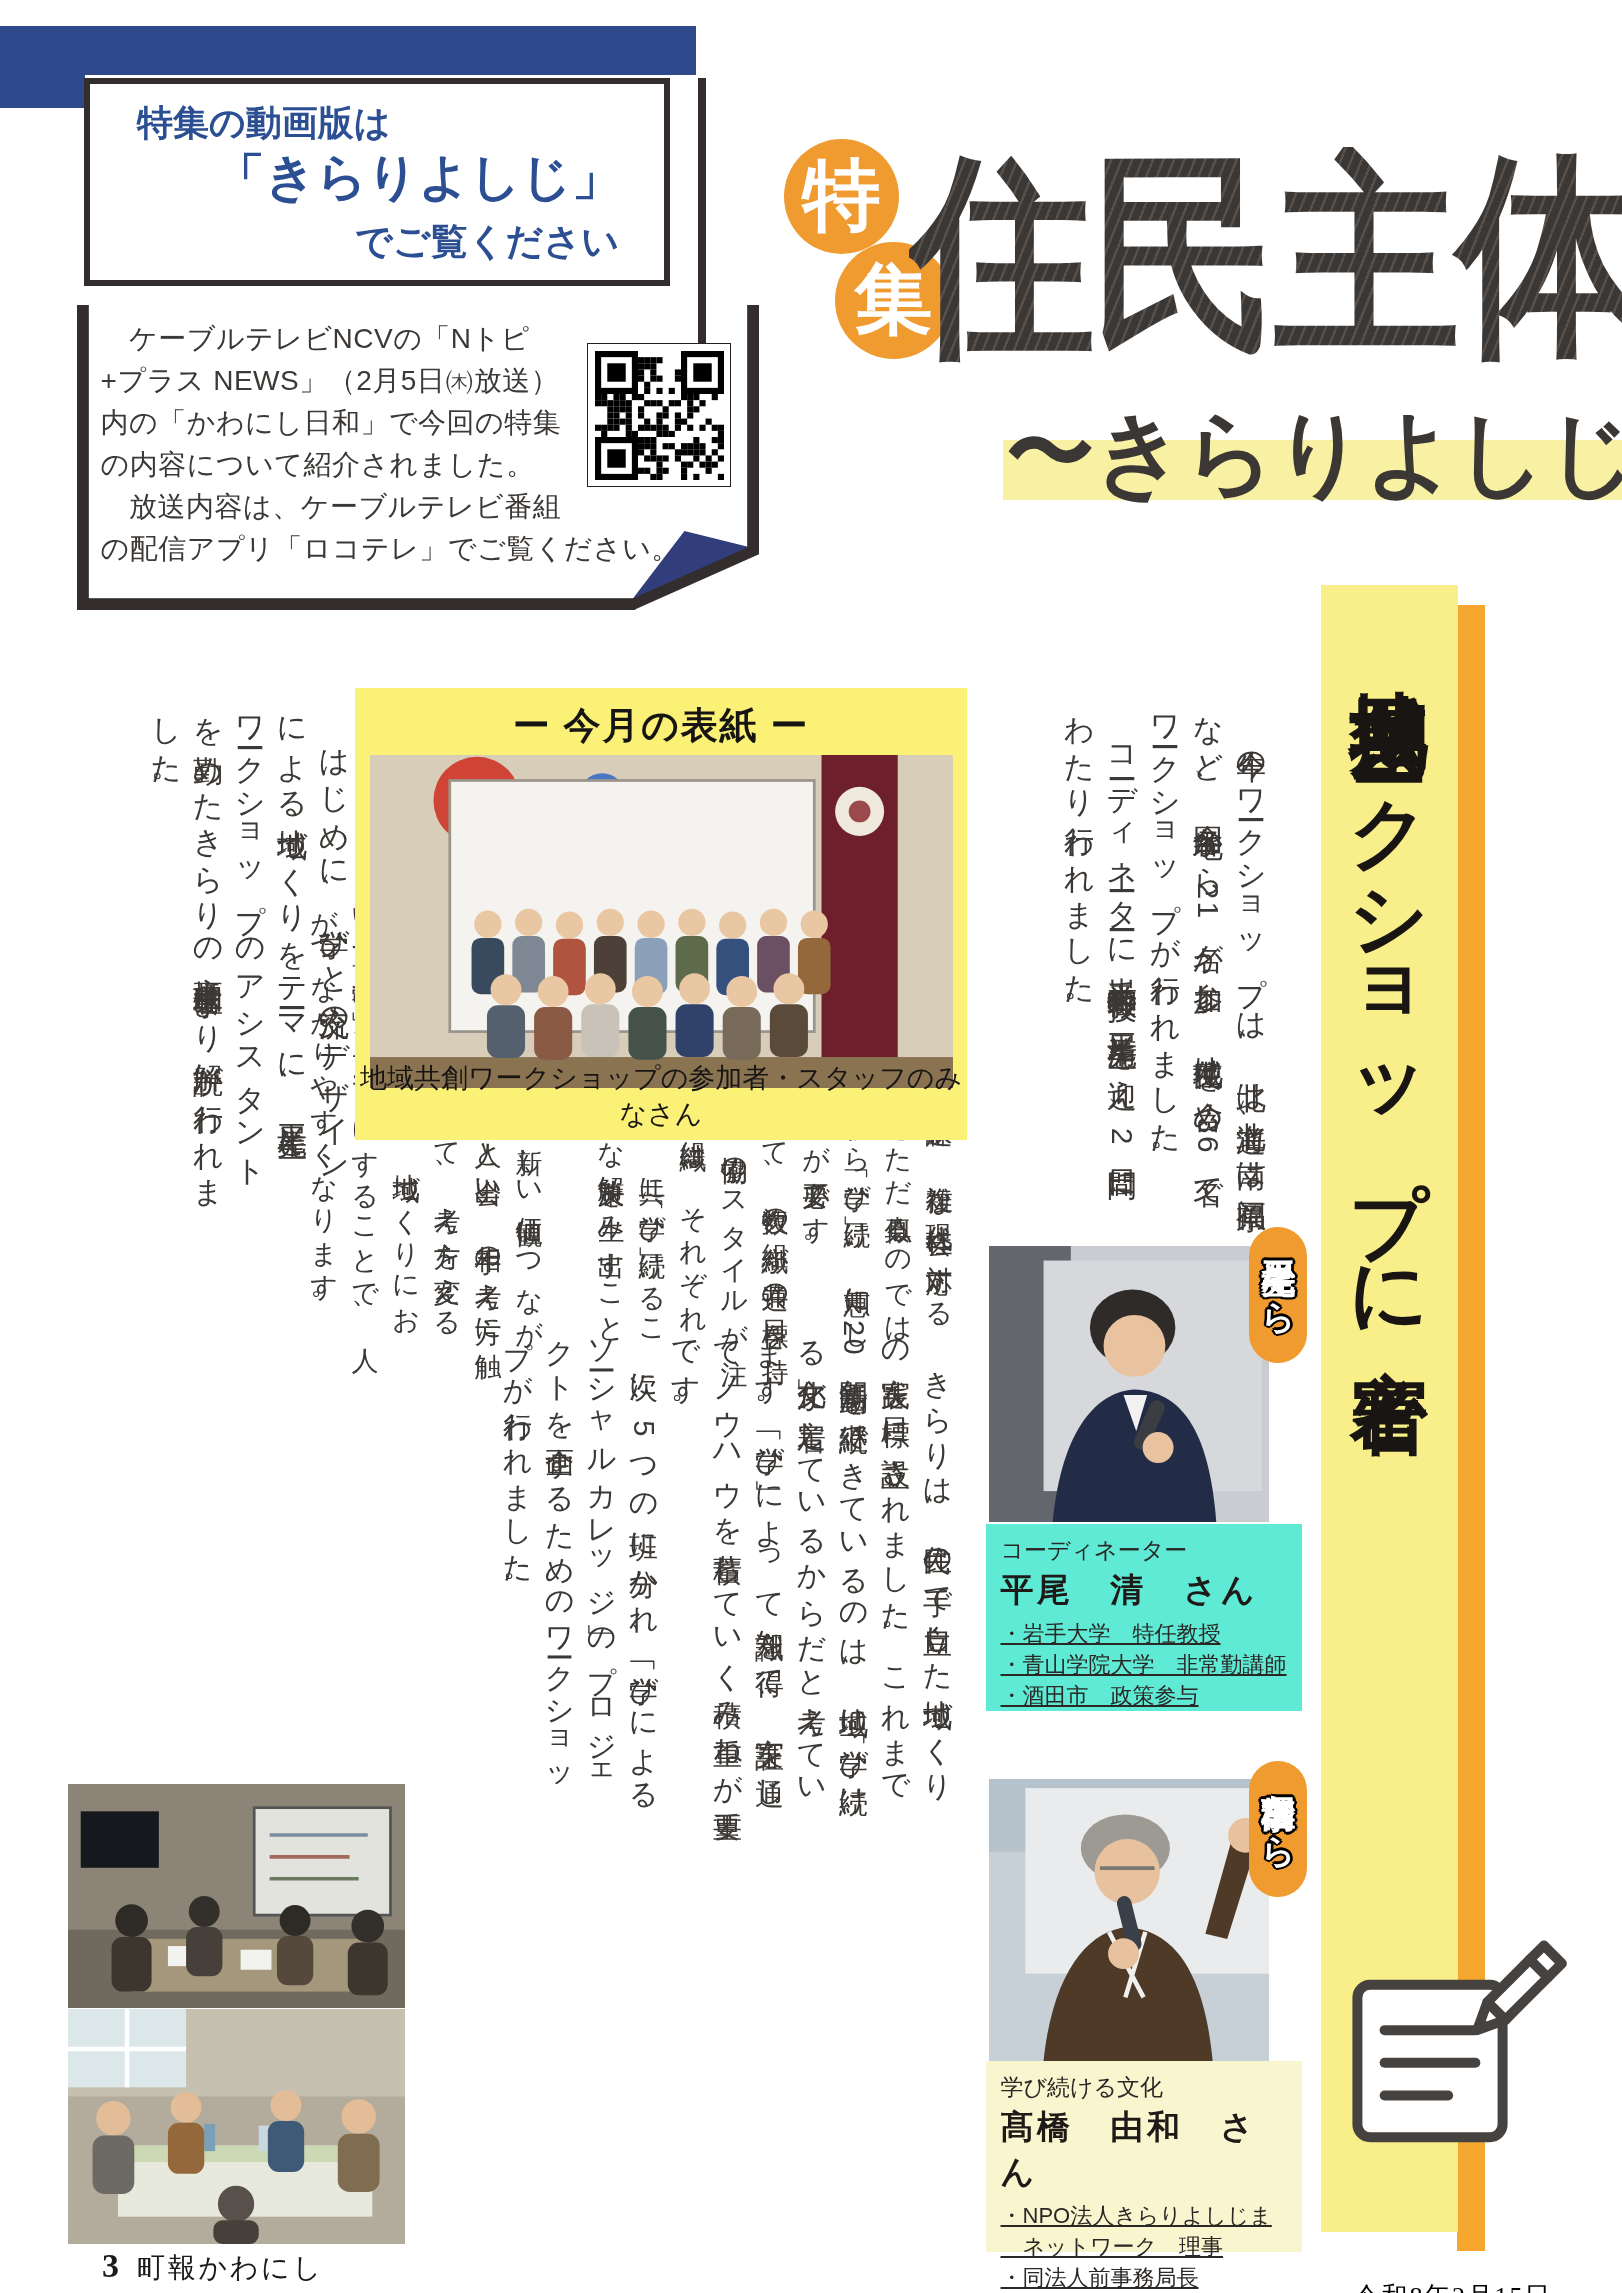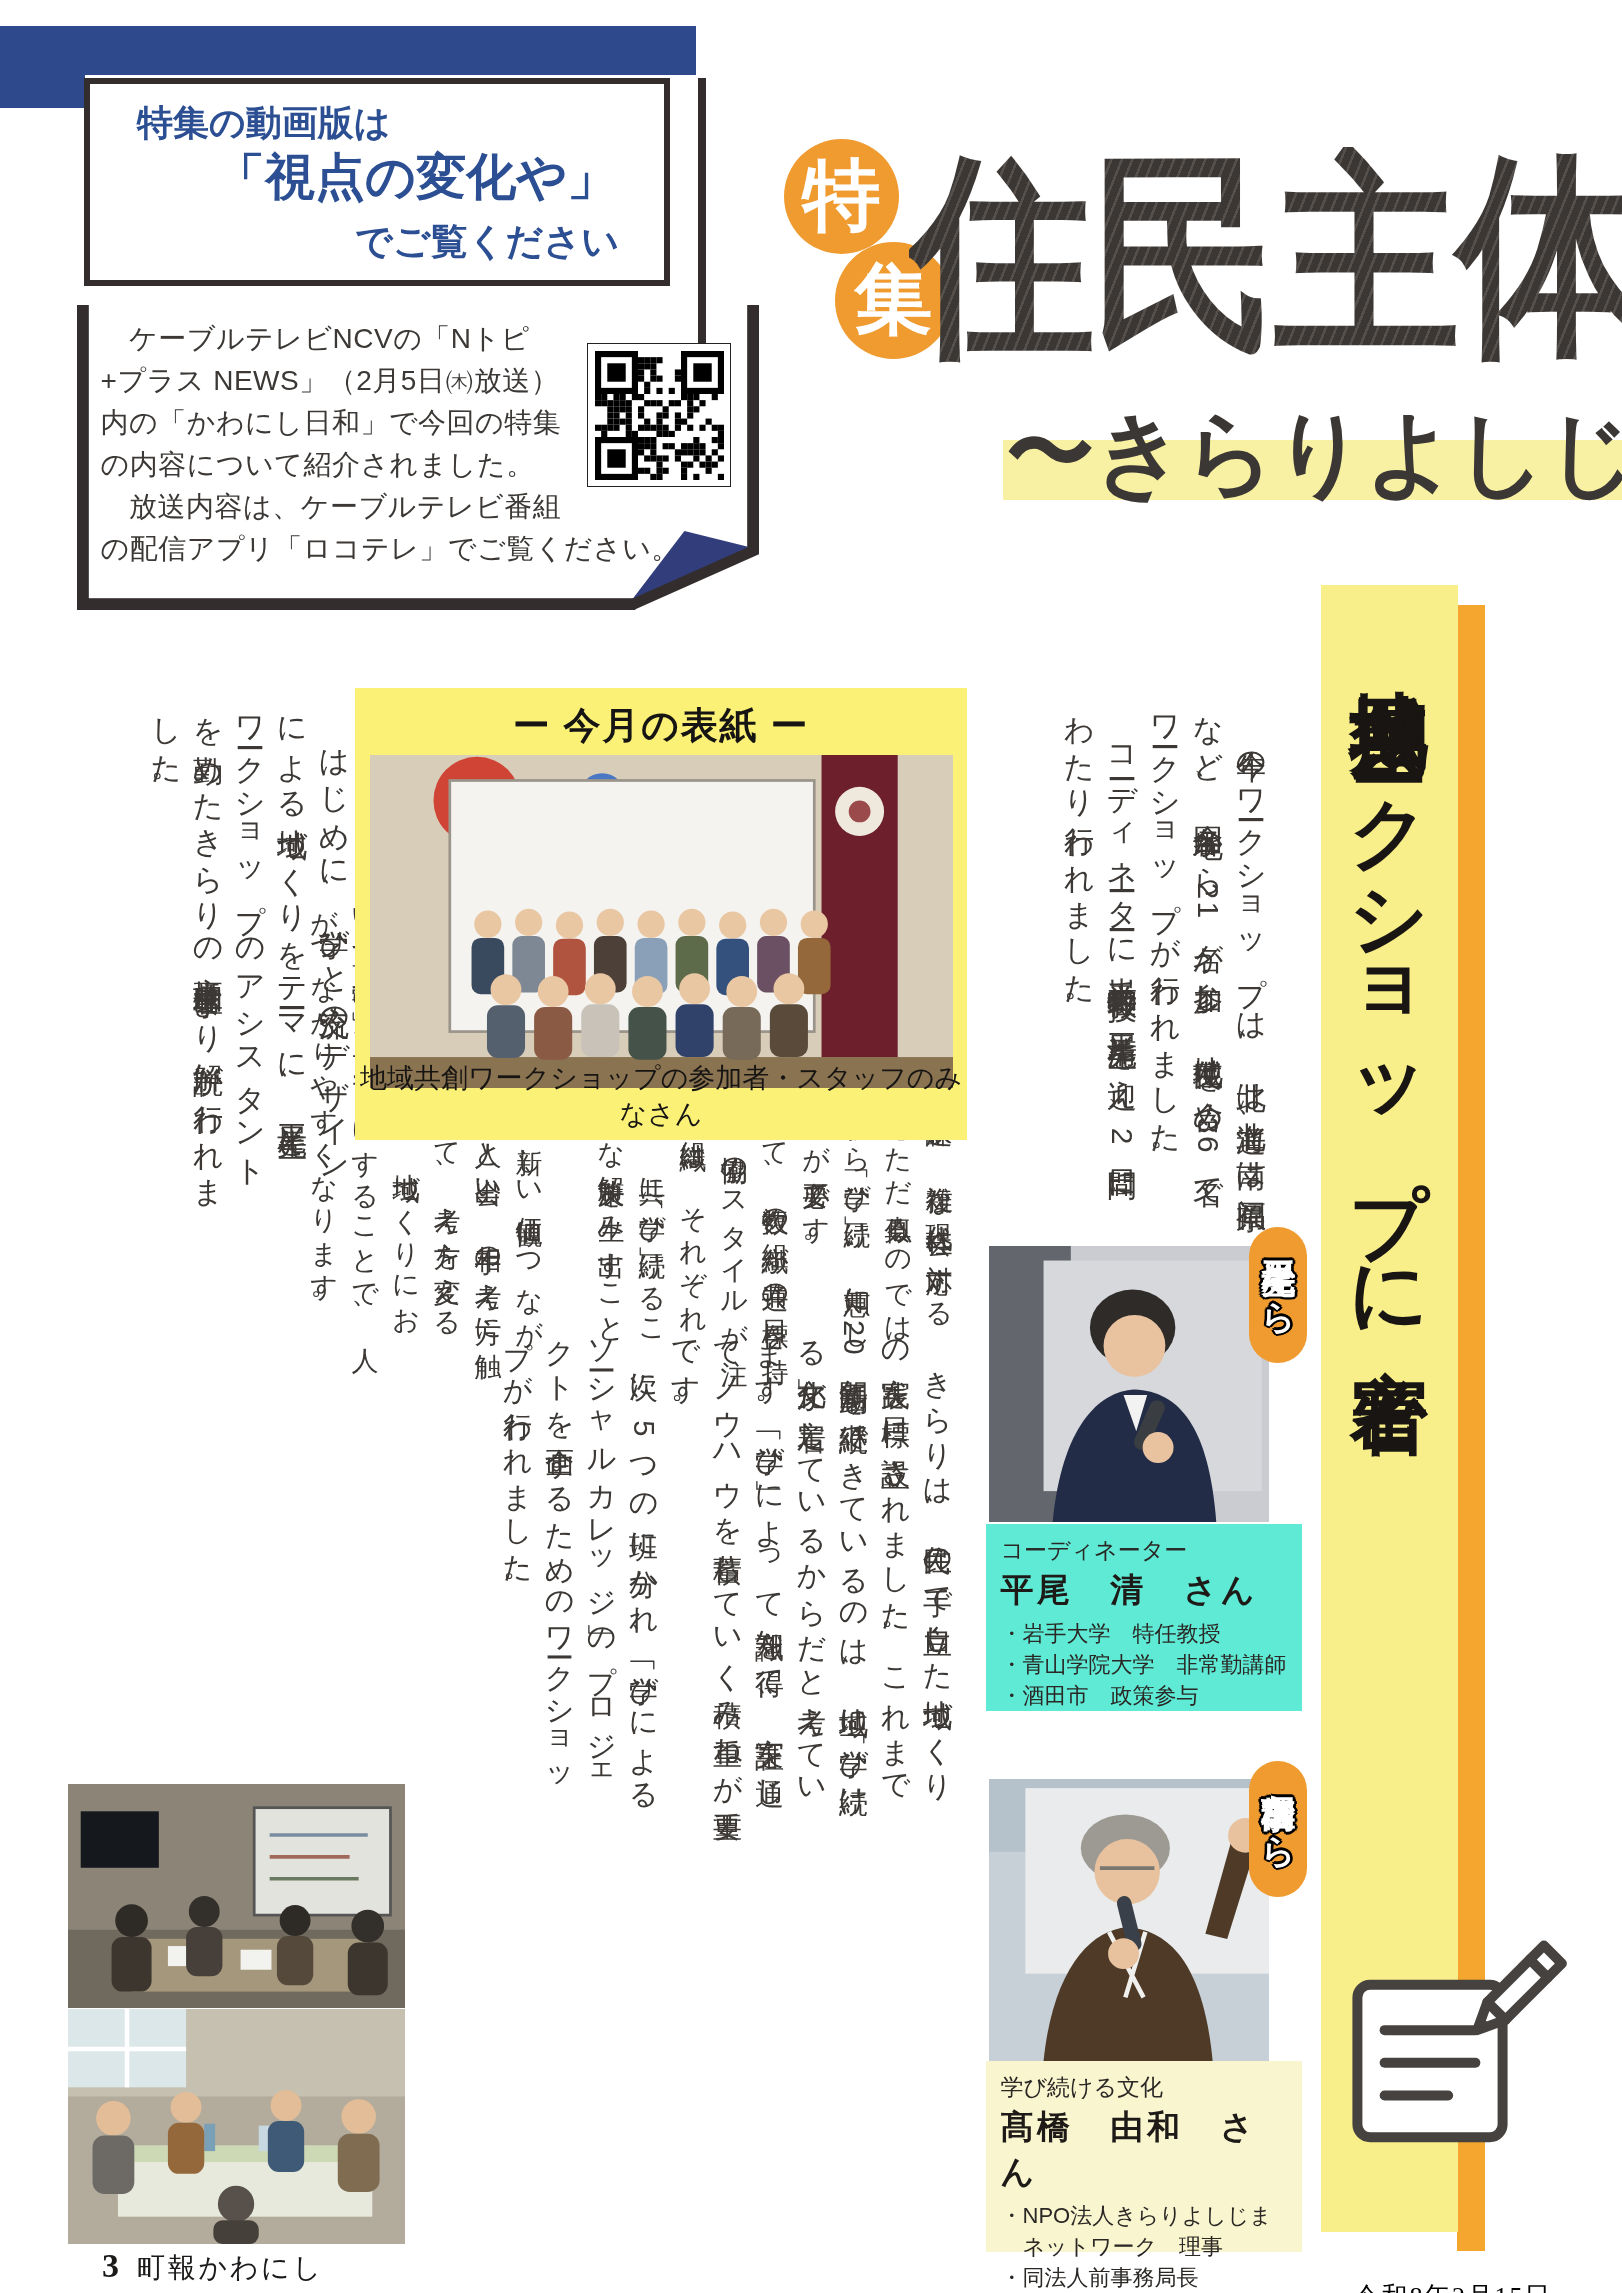--- a/index.html
+++ b/index.html
@@ -75,21 +75,21 @@
   .badge2{left:1247px;top:1761px;}
   .badge-oval{position:absolute;left:1.8px;top:0;width:58px;height:136px;background:#f09b30;border-radius:29px;}
   .badge-text{position:absolute;left:50%;transform:translateX(-50%);top:7.3px;
     writing-mode:vertical-rl;font-size:34px;font-weight:bold;color:#fff;white-space:nowrap;letter-spacing:0.9px;
     text-shadow:-2.7px 0 #000,2.7px 0 #000,0 -2.7px #000,0 2.7px #000,-1.8px -1.8px #000,1.8px -1.8px #000,-1.8px 1.8px #000,1.8px 1.8px #000;}
   .info-box{position:absolute;left:986px;width:287px;padding:11px 14.5px;}
   .info1{top:1524px;height:165px;background:#5eead4;}
   .info2{top:2061px;height:169px;background:#f8f5cf;}
   .info-role{font-size:23px;color:#2a2725;}
   .info-name{font-size:33px;font-weight:bold;color:#1d1a18;letter-spacing:3.6px;margin-top:1.8px;}
-  .info-bullets{margin-top:5.5px;font-size:22px;line-height:31px;color:#2a2725;white-space:pre-line;}
+  .info-bullets{margin-top:5.5px;font-size:22px;line-height:31px;color:#2a2725;white-space:pre-line;text-decoration:underline;}
   
   .shot{position:absolute;left:68px;width:337px;}
   .shotA{top:1784px;height:224px;}
   .shotB{top:2009px;height:235px;}
   .shot svg{display:block;width:100%;height:100%;}
   
   .memo{position:absolute;left:1341px;top:1914px;width:227px;height:245px;}
   
   .footer-left{position:absolute;left:78px;top:2247px;font-family:"Liberation Serif","DejaVu Serif",serif;color:#1c1a19;margin-left:24px;}
   .footer-left .pg{font-size:34px;font-weight:bold;}
@@ -100,21 +100,21 @@
 </head>
 <body>
 
 <div class="page">
 
   <div class="navy-bar"></div>
   <div class="navy-corner"></div>
 
   <div class="notice-box">
     <div class="l1">特集の動画版は</div>
-    <div class="l2">「視点の変化や」</div>
+    <div class="l2">「きらりよしじ」</div>
     <div class="l3">でご覧ください</div>
   </div>
   <div class="v-divider"></div>
 
   <div class="speech-box">
     <svg class="speech-outline" viewBox="0 0 750 336" preserveAspectRatio="none">
       <rect x="0" y="0" width="13" height="336" fill="#332e2d"></rect>
       <rect x="737" y="0" width="13" height="272" fill="#332e2d"></rect>
       <rect x="0" y="323" width="614" height="13" fill="#332e2d"></rect>
       <polygon points="668,249 749,269 604,333" fill="#323e7c"></polygon>

